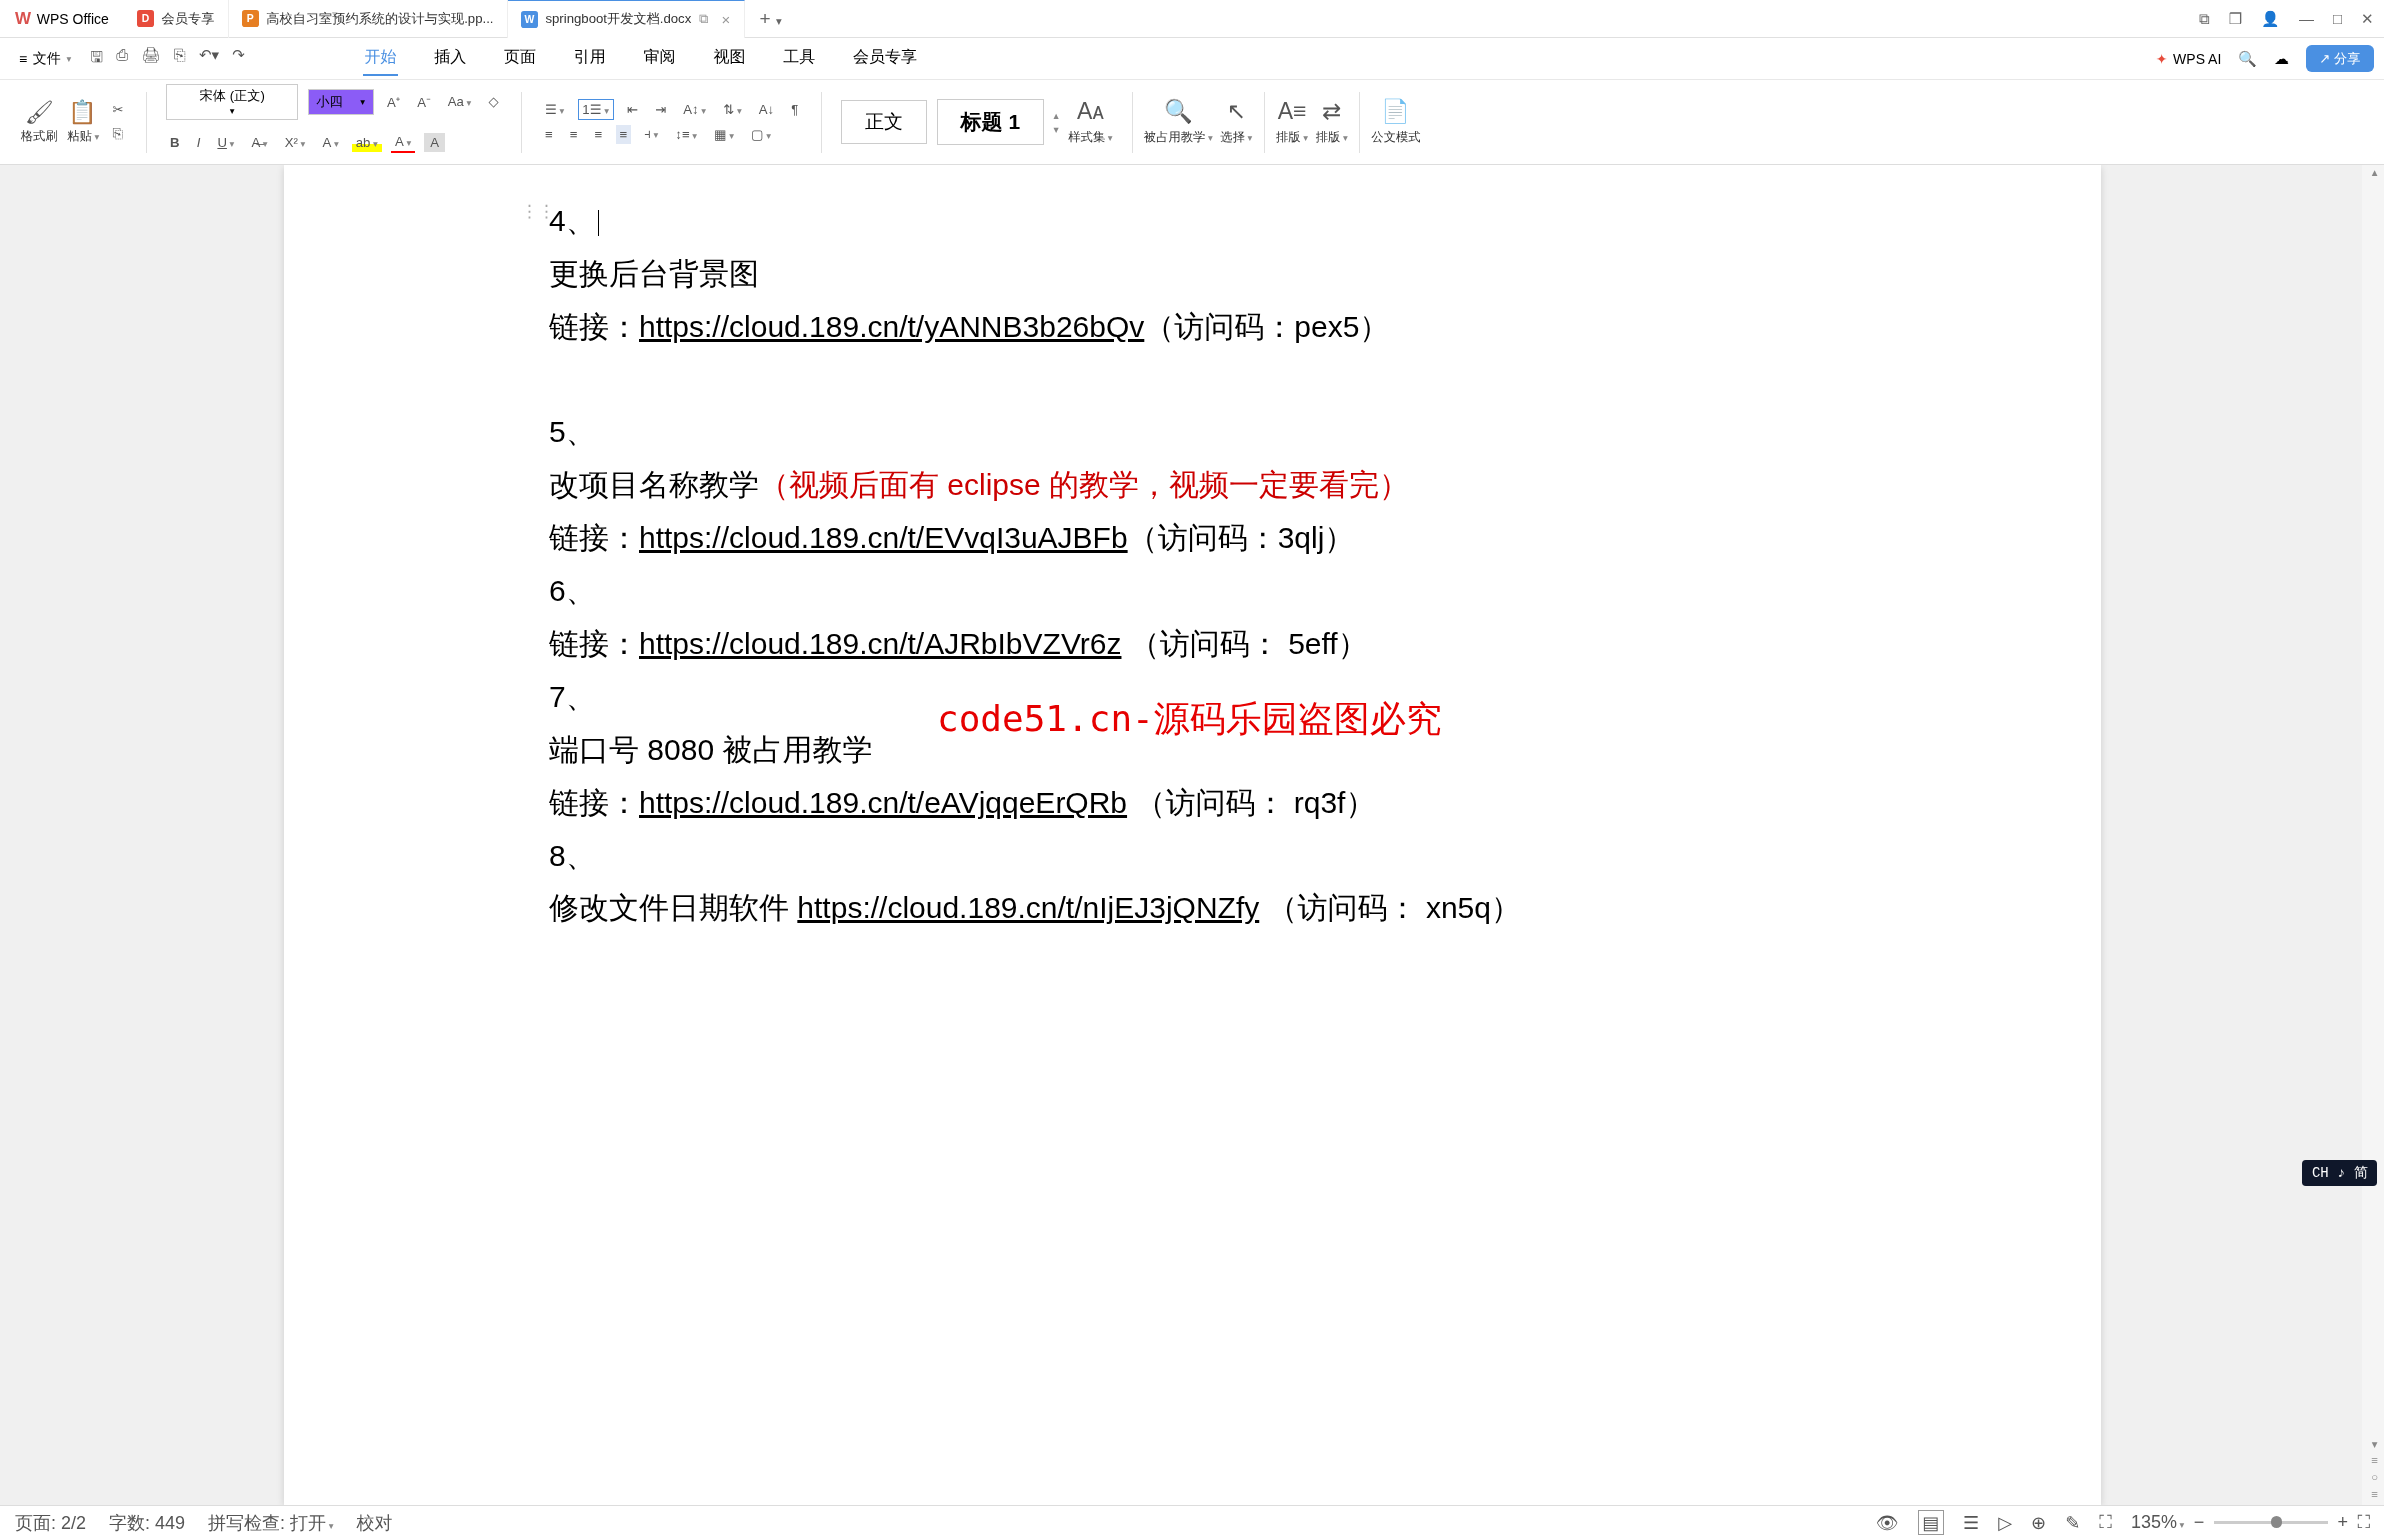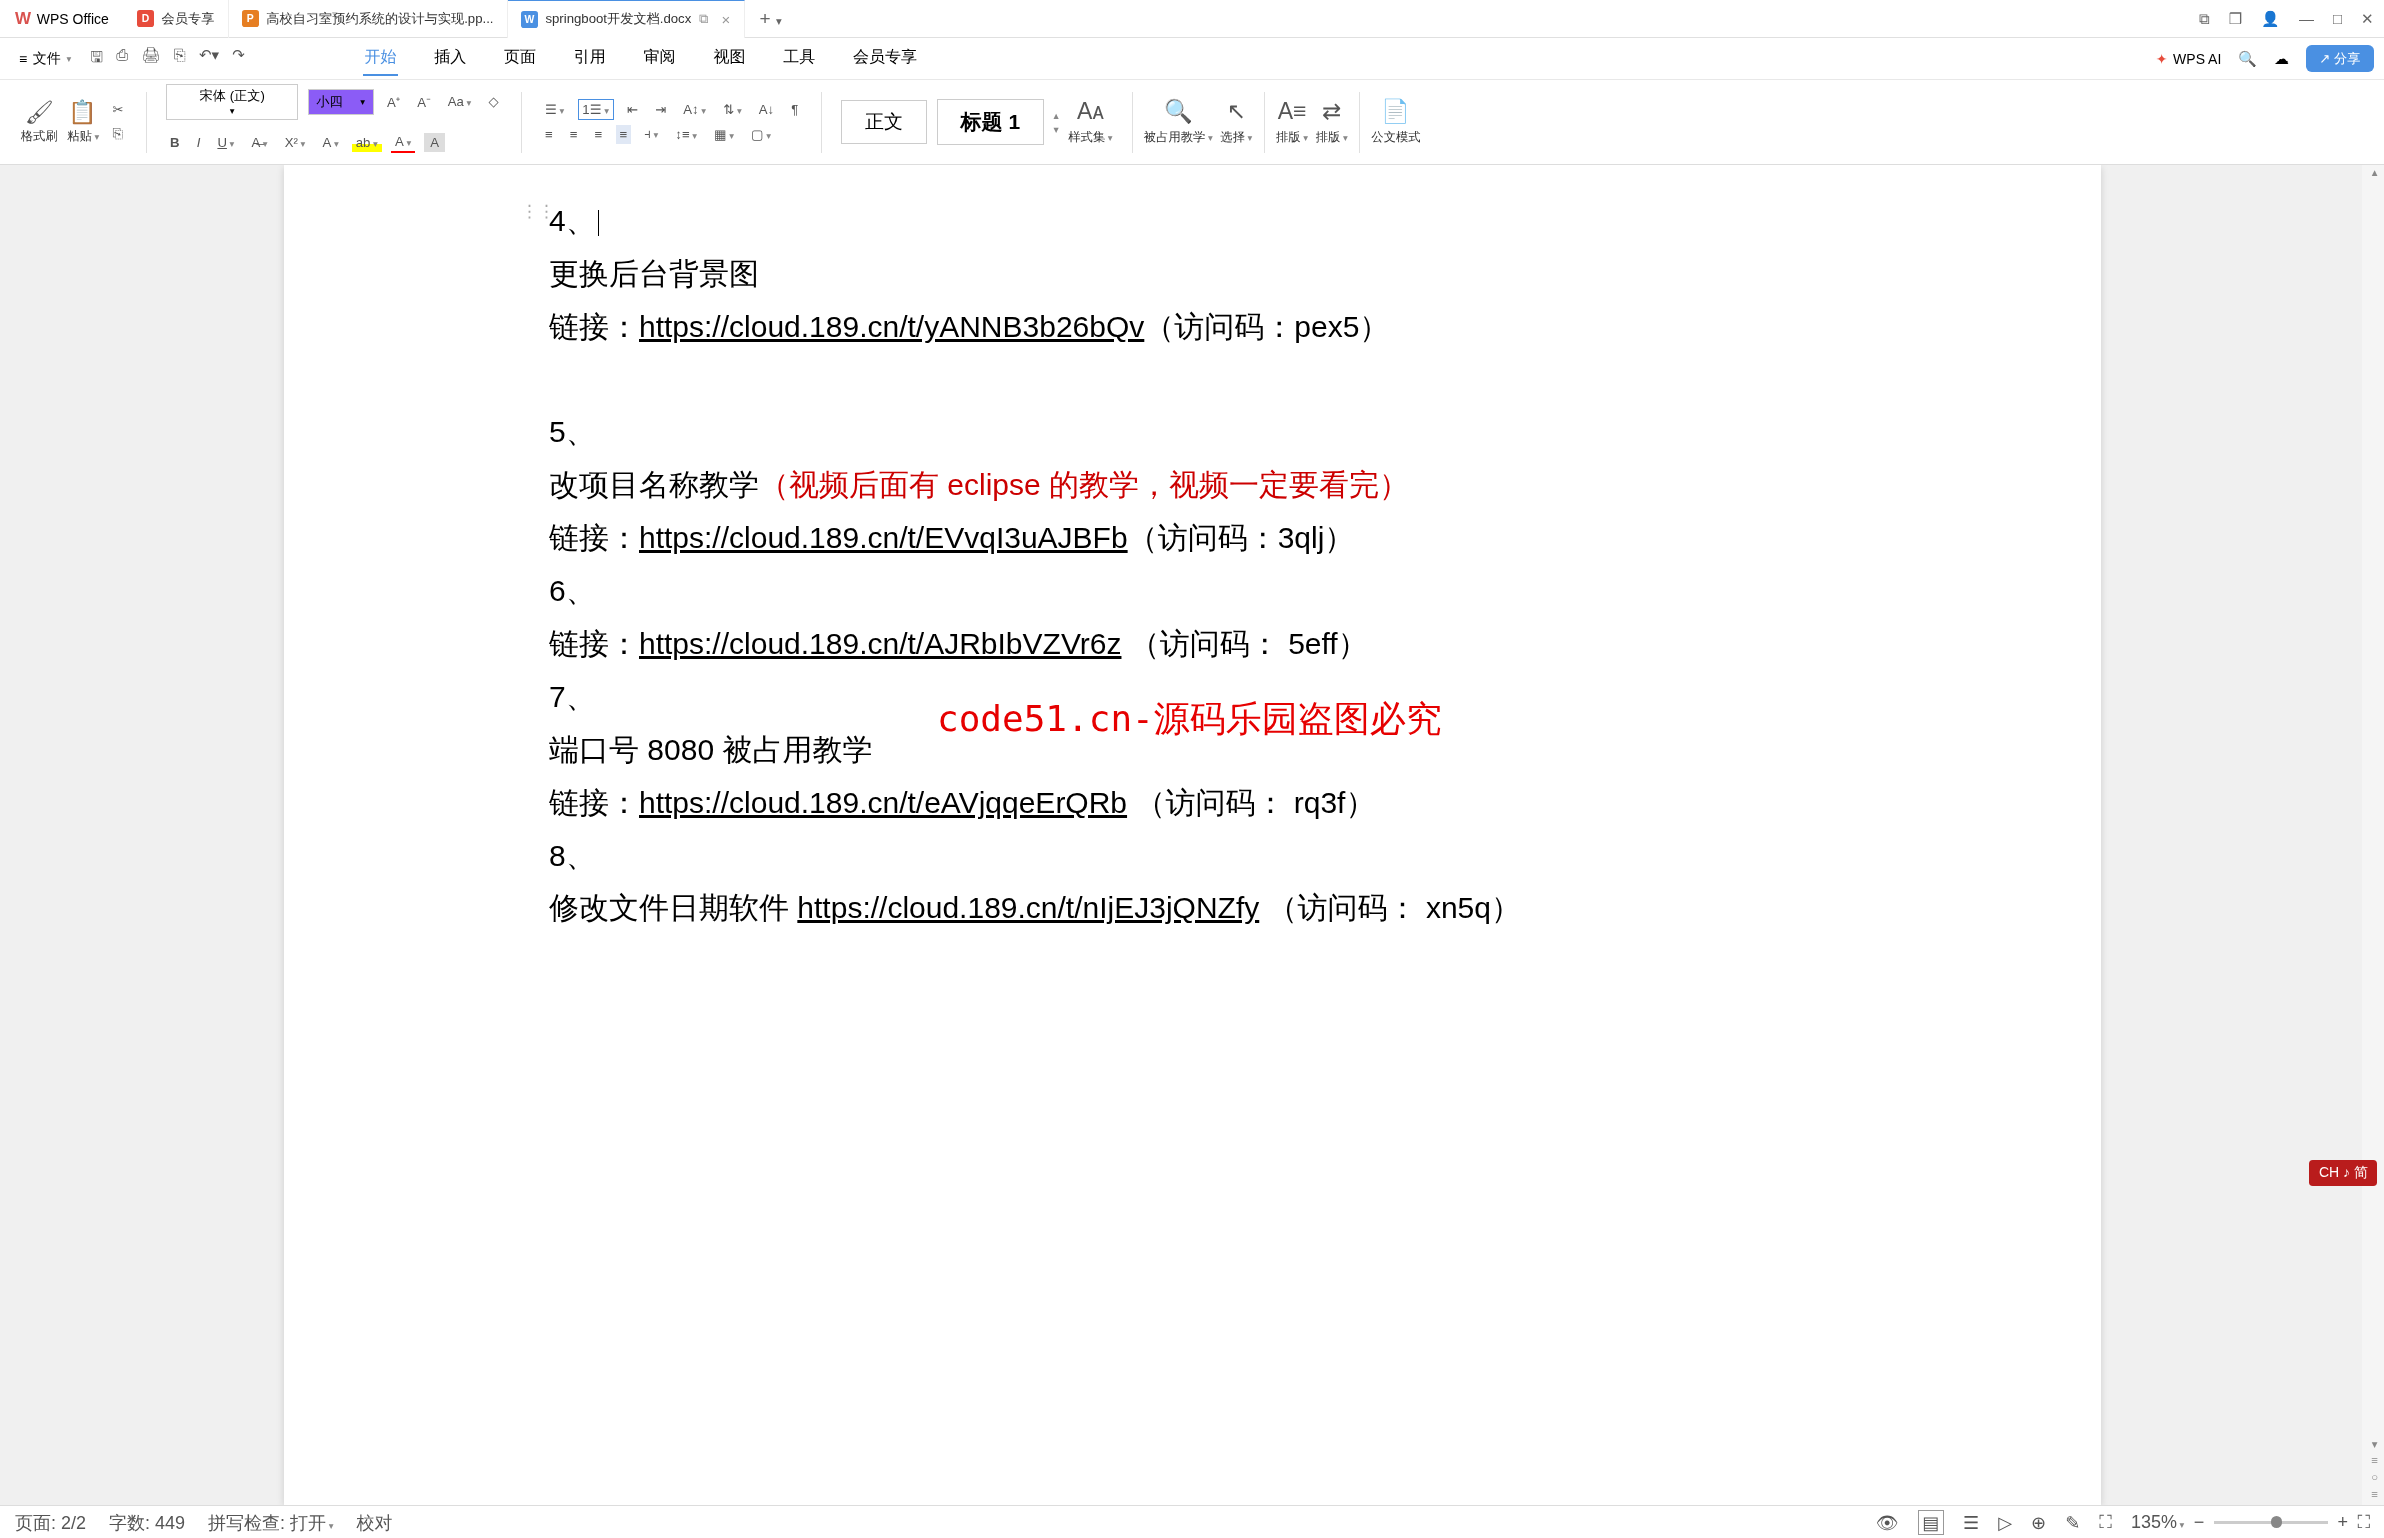--- a/index.html
+++ b/index.html
@@ -67,21 +67,21 @@
 
 
 .status-bar { position: absolute; bottom: 0; left: 0; right: 0; height: 34px; background: #fff; border-top: 0.9px solid #ddd; display: flex; align-items: center; padding: 0 15px; font-size: 18px; color: #555; gap: 23px; }
 .status-right { margin-left: auto; display: flex; align-items: center; gap: 19px; }
 .status-right span { cursor: pointer; }
 .zoom-ctrl { display: flex; align-items: center; gap: 9.5px; }
 .zoom-slider { width: 114px; height: 2.8px; background: #ccc; position: relative; }
 .zoom-slider::after { content: ""; position: absolute; left: 50%; top: -4.7px; width: 11.4px; height: 11.4px; border-radius: 50%; background: #888; }
 
 
-.ime-indicator { position: absolute; right: 7.6px; top: 1160px; background: #b91c1c; color: #fff; padding: 3.8px 9.5px; border-radius: 3.8px; font-size: 14px; display: flex; align-items: center; gap: 5.7px; }
+.ime-indicator { position: absolute; right: 7.6px; top: 1160px; background: #0f172a; color: #fff; padding: 3.8px 9.5px; border-radius: 3.8px; font-size: 14px; display: flex; align-items: center; gap: 5.7px; font-family: Liberation Mono, monospace; }
 </style>
 </head>
 <body>
 
 <div class="title-bar">
   <div class="app-logo">
     <span class="w-icon">W</span>
     <span>WPS Office</span>
   </div>
   <div class="tab">

